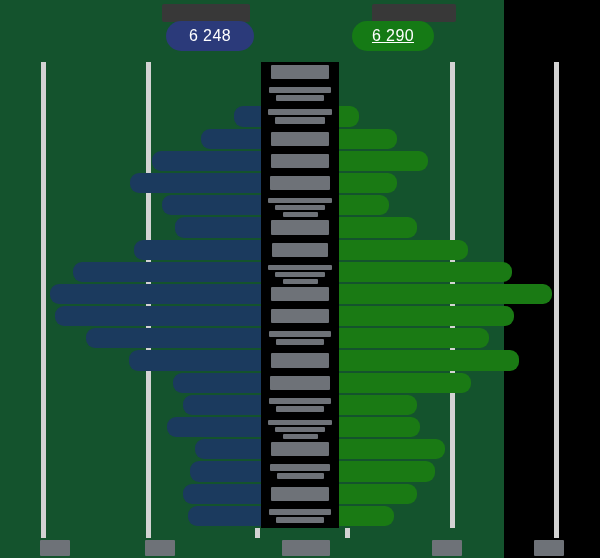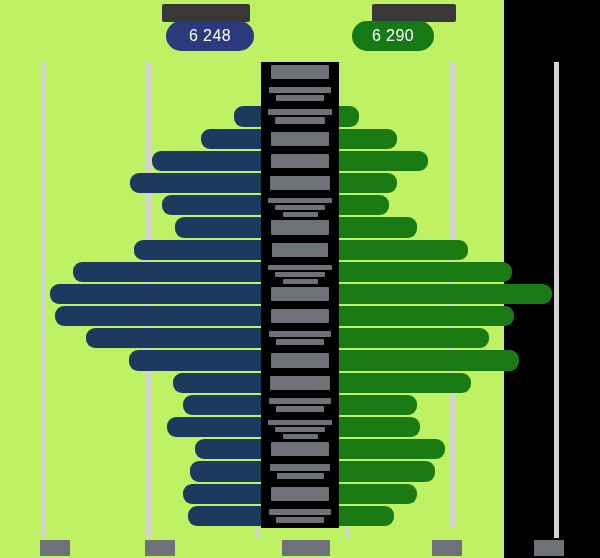--- a/index.html
+++ b/index.html
@@ -1,29 +1,29 @@
 <!DOCTYPE html>
 <html><head>
 <meta charset="utf-8">
 <style>
   html,body{margin:0;padding:0;background:#000;}
   body{width:600px;height:558px;position:relative;overflow:hidden;
        font-family:"Liberation Sans",sans-serif;}
-  #stage{position:absolute;left:0;top:0;width:504px;height:558px;background:#bef264;}
+  #stage{position:absolute;left:0;top:0;width:504px;height:558px;background:#14532d;}
 
   
   .hdr-label{position:absolute;top:4px;height:18px;background:#383838;border-radius:2px;}
   #hdr-left{left:162px;width:88px;}
   #hdr-right{left:372px;width:84px;}
 
   .badge{position:absolute;top:21px;height:30px;border-radius:15px;
          display:flex;align-items:center;justify-content:center;
          color:#fff;font-size:16px;letter-spacing:.4px;}
   #badge-left{left:166px;width:88px;background:#2b3a7a;}
-  #badge-right{left:352px;width:82px;background:#157a15;}
+  #badge-right{left:352px;width:82px;background:#157a15;text-decoration:underline;}
 
   
   #plot{position:absolute;left:0;top:62px;width:600px;height:466px;}
 
   .gridline{position:absolute;top:0;width:5px;height:466px;background:#d3d3d3;}
   #g0{left:41px;} #g1{left:146px;} #g2{left:450px;} #g3{left:554px;}
 
   .row{position:absolute;left:0;width:600px;display:block;}
 
   .bar{position:absolute;height:100%;border-radius:9px;}

